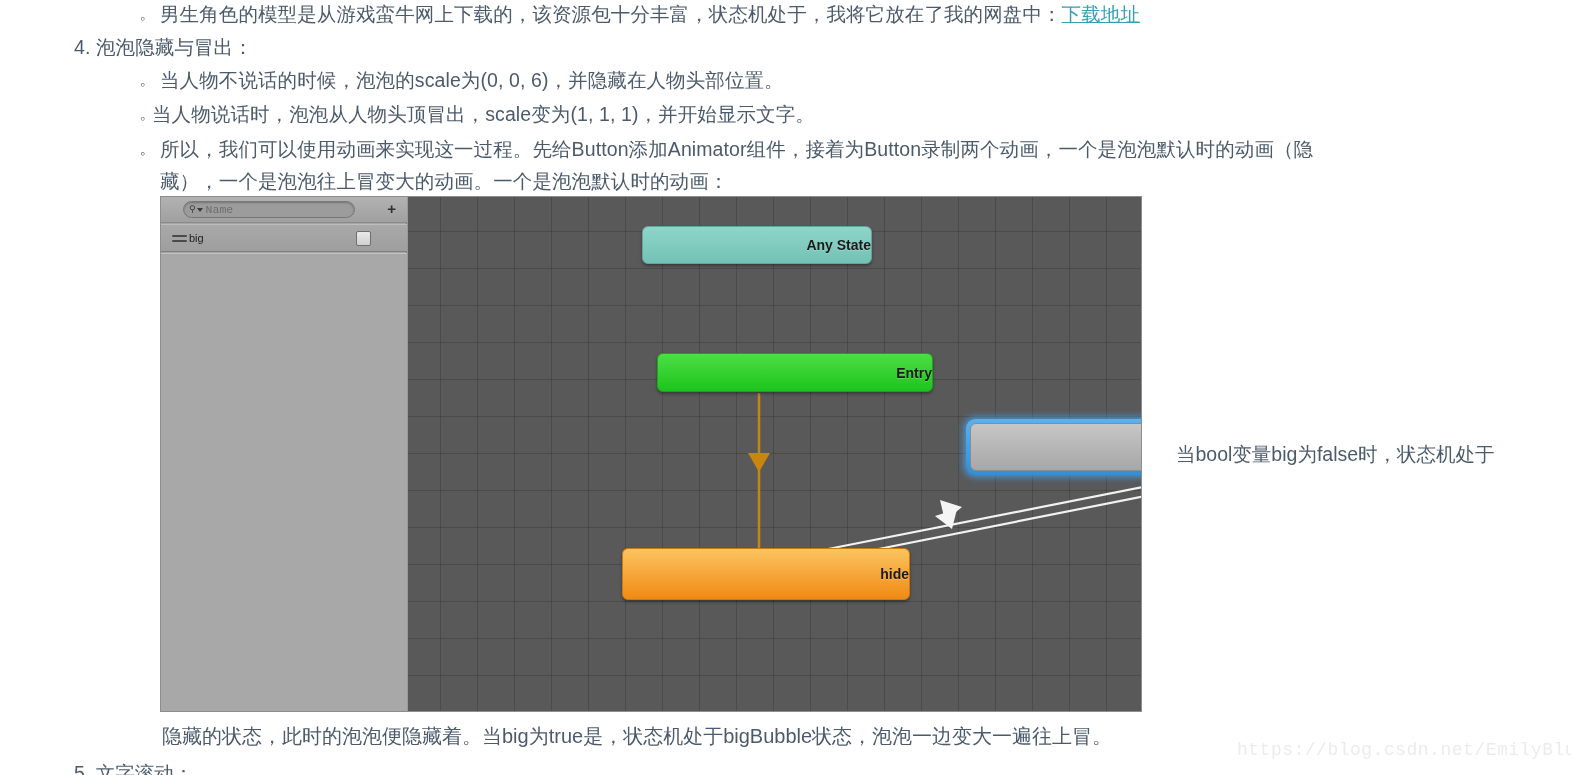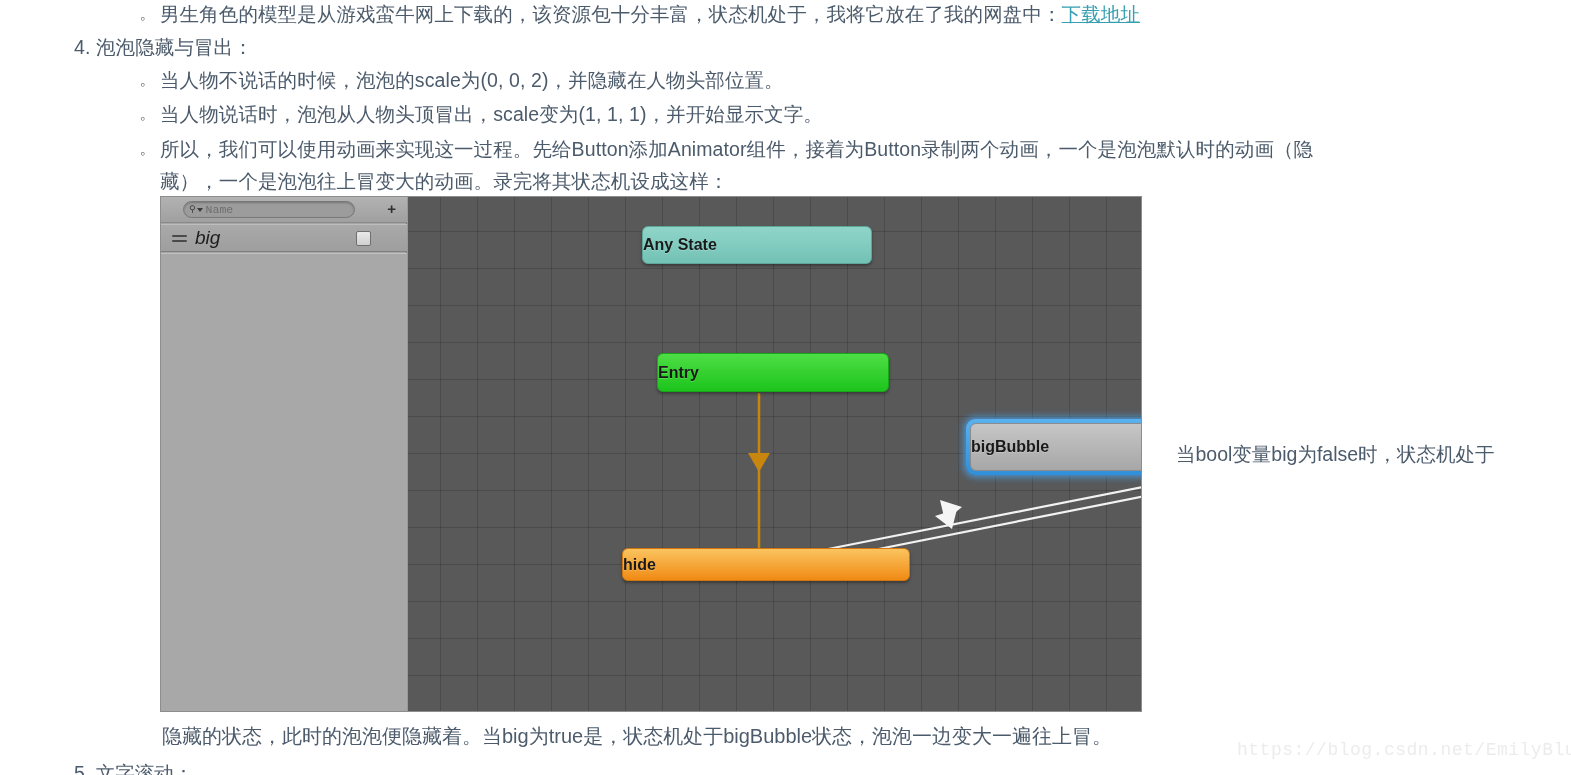--- a/index.html
+++ b/index.html
@@ -133,24 +133,23 @@
     flex-direction: column;
     gap: 3px;
   }
   .drag-handle span {
     display: block;
     height: 2px;
     background: #4a4a4a;
     border-radius: 1px;
   }
   .param-name {
-    margin-left: 8px;
-    font-size: 19px;
+    margin-left: 2px;
+    font-size: 11px;
     color: #1d1d1d;
-    font-style: italic;
   }
   .param-checkbox {
     position: absolute;
     right: 36px; top: 6px;
     width: 15px; height: 15px;
     background: linear-gradient(#eaeaea, #cfcfcf);
     border: 1px solid #6f6f6f;
     border-radius: 2px;
     box-sizing: border-box;
   }
@@ -178,22 +177,22 @@
   .graph-inner {
     position: absolute;
     left: 0; top: 0; right: 0; bottom: 0;
   }
 
   .node {
     position: absolute;
     border-radius: 6px;
     display: flex;
     align-items: center;
-    justify-content: flex-start;
-    font-size: 16px;
+    justify-content: flex-end;
+    font-size: 14px;
     font-weight: bold;
     color: #1a1a1a;
     box-sizing: border-box;
     text-shadow: 0 1px 0 rgba(255,255,255,.22);
     z-index: 5;
   }
   .node-anystate {
     background: linear-gradient(#8fd4c9, #73c2b5);
     border: 1px solid #5fa79b;
     box-shadow: 0 2px 3px rgba(0,0,0,.35);
@@ -268,28 +267,28 @@
 <body>
 
 <div class="article">
 
   <span class="bullet-mark" style="left:140px; top:10px;">◦</span>
   <div class="line" style="left:160px; top:2px;"><span>男生角色的模型是从游戏蛮牛网上下载的，该资源包十分丰富，状态机处于，我将它放在了我的网盘中：</span><a class="link" href="#">下载地址</a></div>
 
   <div class="line" style="left:74px; top:35px;">4. 泡泡隐藏与冒出：</div>
 
   <span class="bullet-mark" style="left:140px; top:76px;">◦</span>
-  <div class="line" style="left:160px; top:68px;">当人物不说话的时候，泡泡的scale为(0, 0, 2)，并隐藏在人物头部位置。</div>
+  <div class="line" style="left:160px; top:68px;">当人物不说话的时候，泡泡的scale为(0, 0, 6)，并隐藏在人物头部位置。</div>
 
   <span class="bullet-mark" style="left:140px; top:110px;">◦</span>
-  <div class="line" style="left:160px; top:102px;">当人物说话时，泡泡从人物头顶冒出，scale变为(1, 1, 1)，并开始显示文字。</div>
+  <div class="line" style="left:152px; top:102px;">当人物说话时，泡泡从人物头顶冒出，scale变为(1, 1, 1)，并开始显示文字。</div>
 
   <span class="bullet-mark" style="left:140px; top:145px;">◦</span>
   <div class="line" style="left:160px; top:137px;text-align:center;">所以，我们可以使用动画来实现这一过程。先给Button添加Animator组件，接着为Button录制两个动画，一个是泡泡默认时的动画（隐</div>
-  <div class="line" style="left:160px; top:169px;">藏），一个是泡泡往上冒变大的动画。录完将其状态机设成这样：</div>
+  <div class="line" style="left:160px; top:169px;">藏），一个是泡泡往上冒变大的动画。一个是泡泡默认时的动画：</div>
 
 </div>
 
 <div class="animator">
 
   <div class="params-pane">
 
     <div class="params-toolbar">
       <div class="search-box">
         <span class="search-glyph">⚲</span>
@@ -323,30 +322,30 @@
         <polygon points="532,303 554,310 537,324" fill="#f5f5f5"></polygon>
 
         <line x1="400" y1="366" x2="843" y2="278" stroke="#f2f2f2" stroke-width="2.2"></line>
         <polygon points="549,312 527,319 544,332" fill="#f5f5f5"></polygon>
       </svg>
 
       <div class="node node-anystate" style="left:234px; top:29px; width:230px; height:38px;">
         <span>Any State</span>
       </div>
 
-      <div class="node node-entry" style="left:249px; top:156px; width:232px; height:39px;">
+      <div class="node node-entry" style="left:249px; top:156px; width:276px; height:39px;">
         <span>Entry</span>
       </div>
 
       <div class="node-selected-wrap" style="left:558px; top:222px; width:296px; height:56px;"></div>
       <div class="node node-bigbubble" style="left:562px; top:226px; width:288px; height:48px;">
         <span>bigBubble</span>
       </div>
 
-      <div class="node node-hide" style="left:214px; top:351px; width:288px; height:33px;">
+      <div class="node node-hide" style="left:214px; top:351px; width:288px; height:52px;">
         <span>hide</span>
       </div>
 
     </div>
   </div>
 </div>
 
 <div class="annot-right">当bool变量big为false时，状态机处于</div>
 <div class="annot-bottom">隐藏的状态，此时的泡泡便隐藏着。当big为true是，状态机处于bigBubble状态，泡泡一边变大一遍往上冒。</div>
 <div class="bottom-item">5. 文字滚动：</div>

